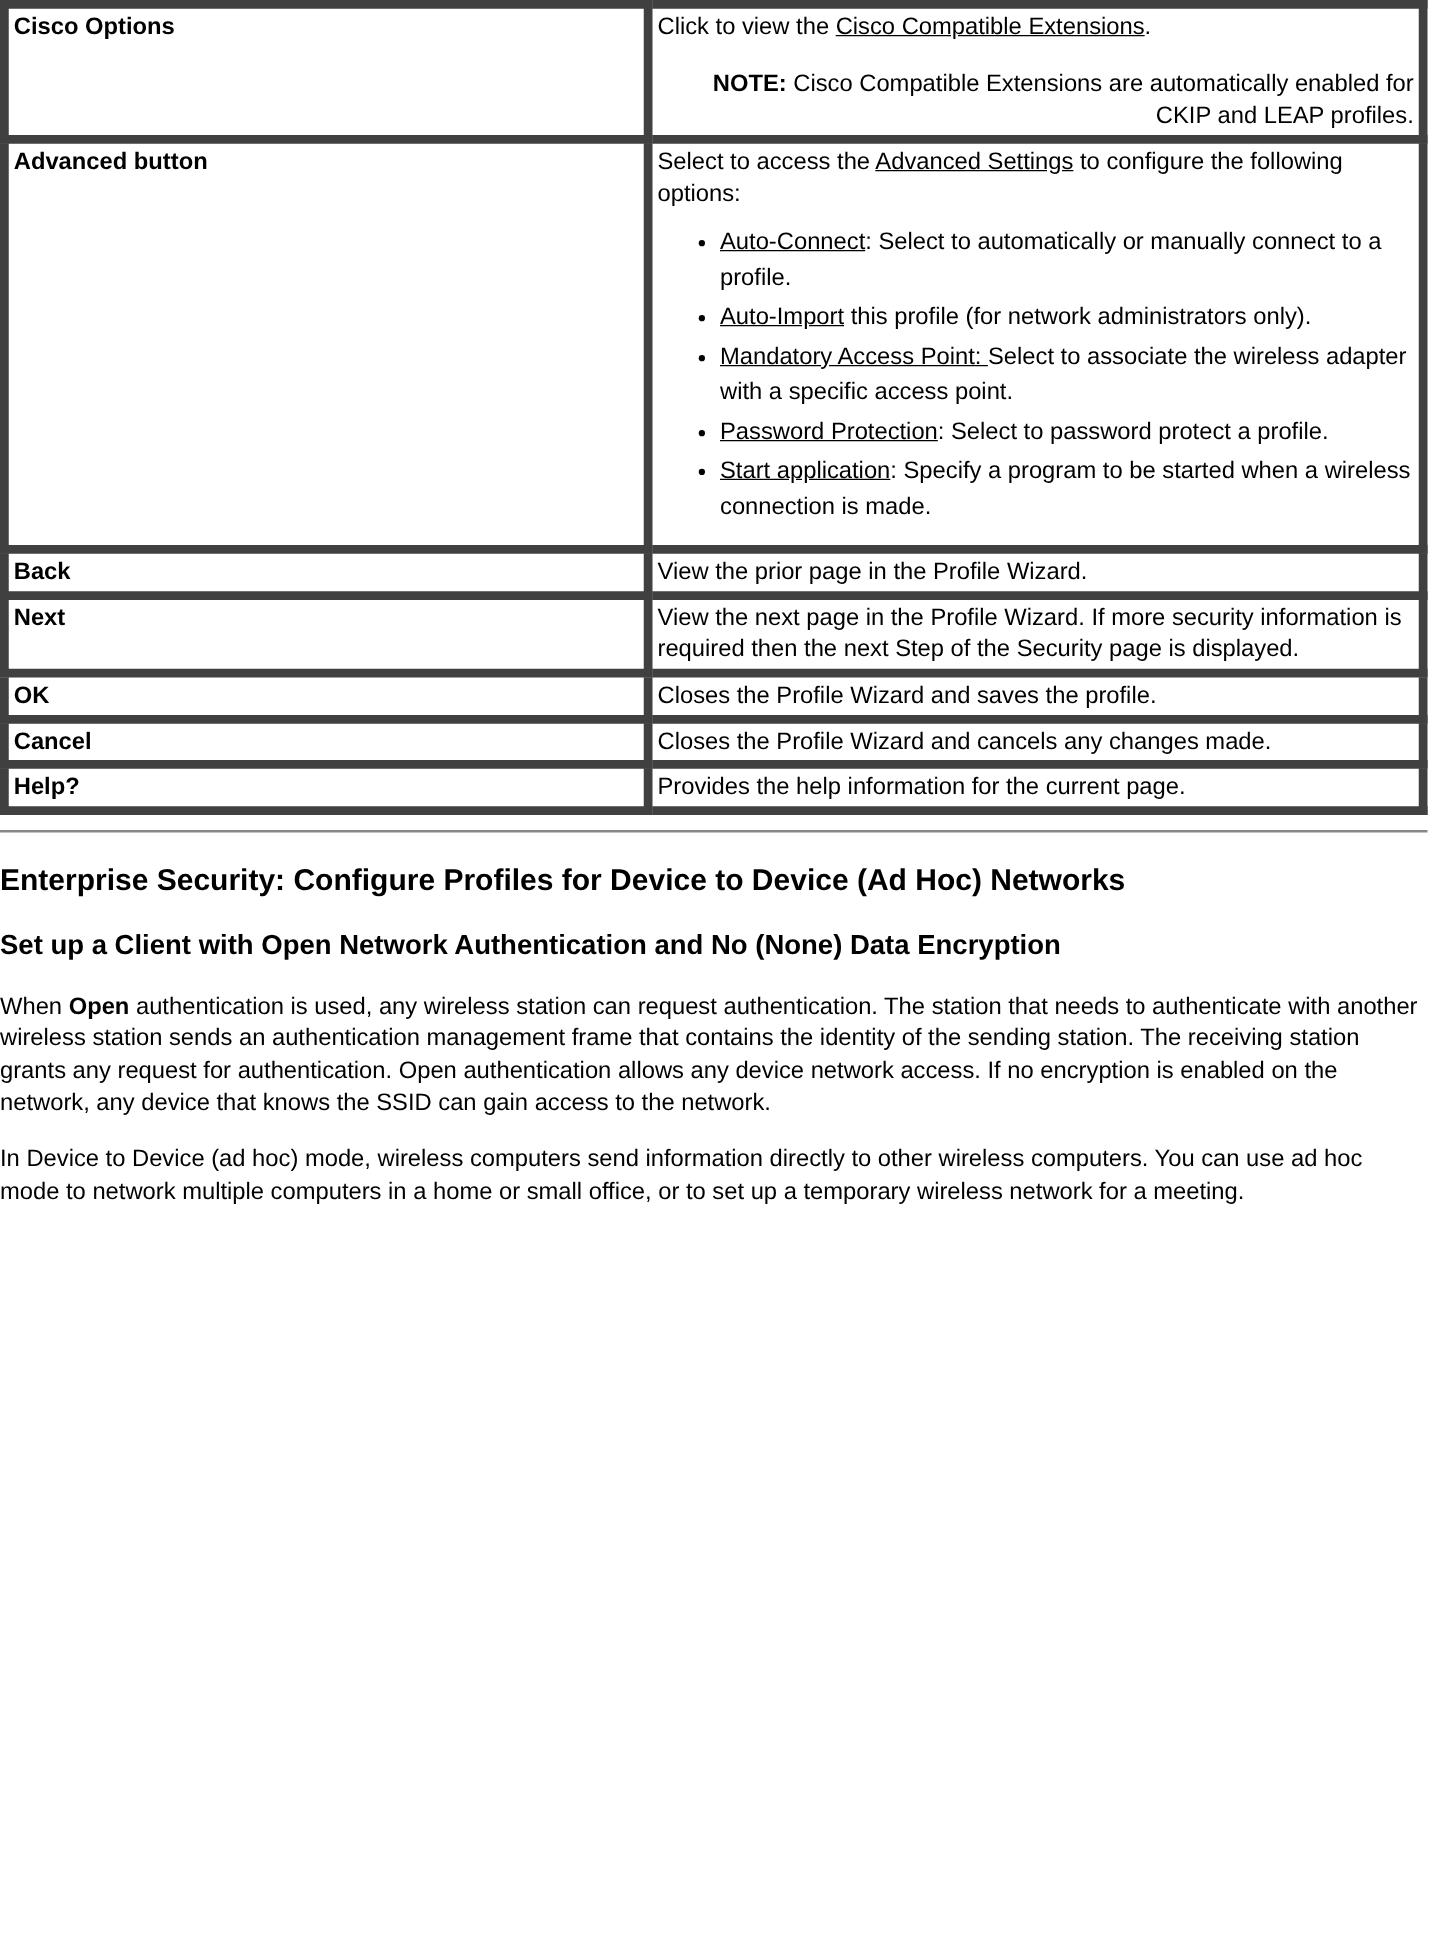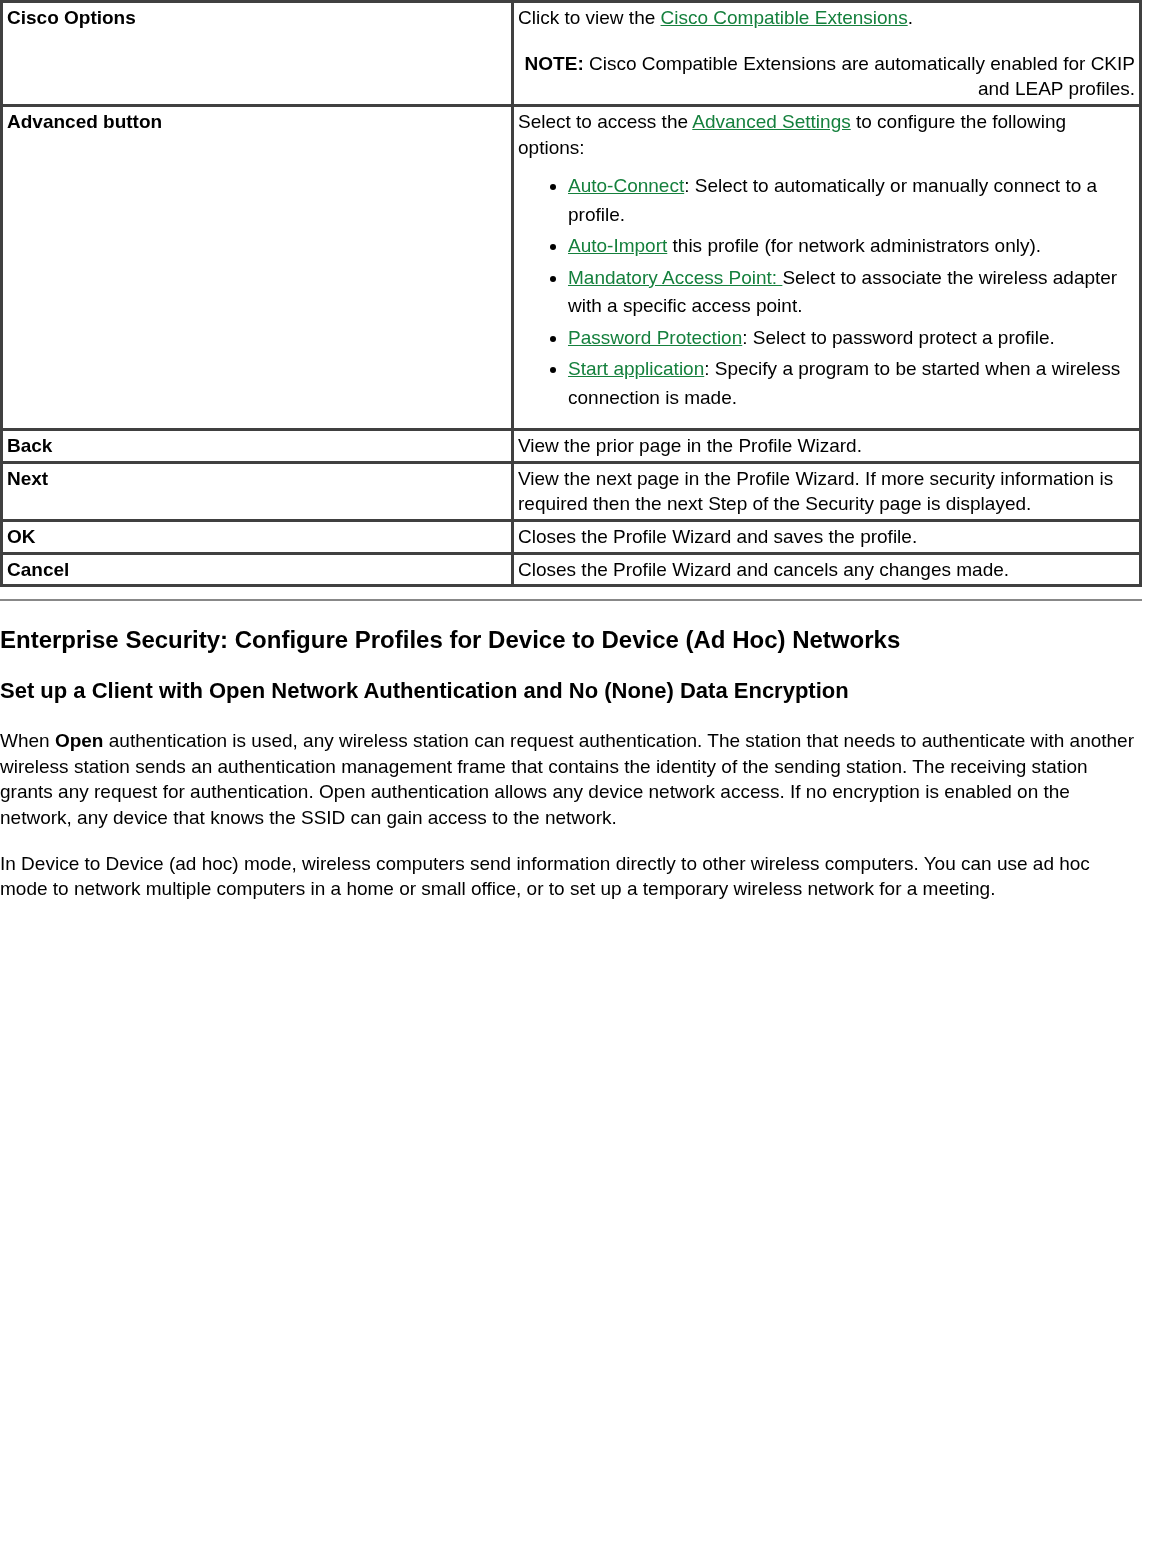--- a/index.html
+++ b/index.html
@@ -14,30 +14,30 @@
     .page {
       width: 1142px;
       padding: 0 8px 20px 0;
     }
     table.main-table {
       border-collapse: collapse;
       width: 100%;
       border: 2px solid #9a9a9a;
     }
     table.main-table td {
-      border: 3px solid #404040;
+      border: 7px solid #404040;
       padding: 2px 4px;
       vertical-align: top;
     }
     td.label-cell {
       width: 500px;
       font-weight: bold;
     }
     a.doc-link {
-      color: #15803d;
+      color: #000000;
       text-decoration: underline;
     }
     .note-block {
       margin-top: 20px;
       text-align: right;
     }
     ul.inner-list {
       margin: 12px 0 14px 0;
       list-style-type: disc;
       padding-left: 50px;
@@ -123,20 +123,24 @@
     <tr>
       <td class="label-cell">OK</td>
       <td>Closes the Profile Wizard and saves the profile.</td>
     </tr>
 
     <tr>
       <td class="label-cell">Cancel</td>
       <td>Closes the Profile Wizard and cancels any changes made.</td>
     </tr>
 
+    <tr>
+      <td class="label-cell">Help?</td>
+      <td>Provides the help information for the current page.</td>
+    </tr>
   </tbody>
 </table>
 
 <hr class="section-rule">
 
 <h2 class="section-heading">Enterprise Security: Configure Profiles for Device to Device (Ad Hoc) Networks</h2>
 
 <h3 class="sub-heading">Set up a Client with Open Network Authentication and No (None) Data Encryption</h3>
 
 <p class="body-para">

